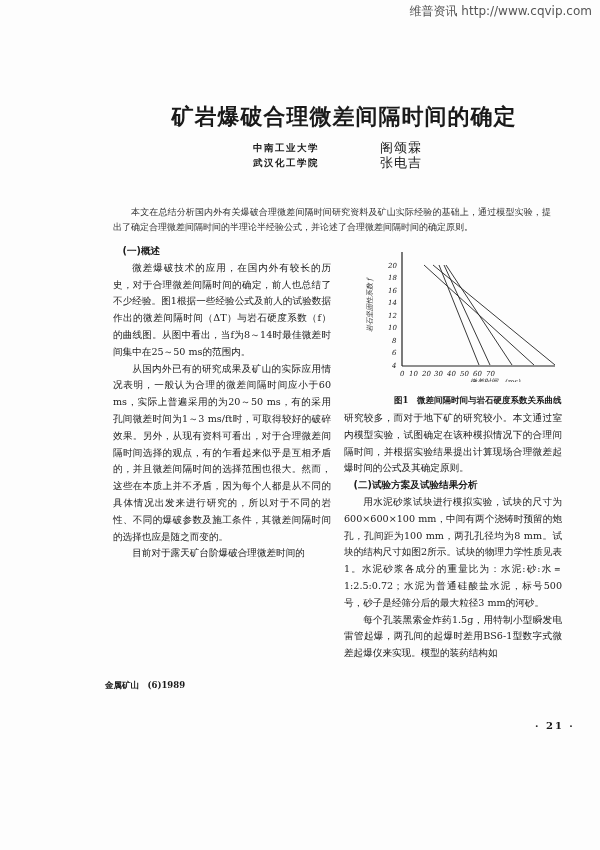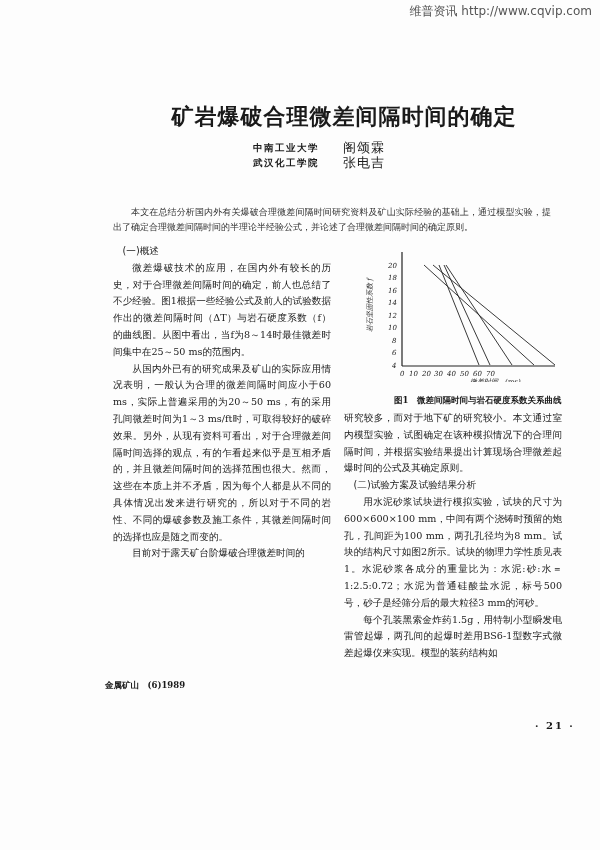--- a/index.html
+++ b/index.html
@@ -2,29 +2,29 @@
 <html><head>
 <meta charset="utf-8">
 <style>
   html, body { margin:0; padding:0; }
   body { width:600px; height:850px; background:#fdfdfd; position:relative; overflow:hidden;
          font-family:"DejaVu Serif", serif; color:#1a1a1a; }
   .watermark { position:absolute; top:3px; right:8px; font-size:12px; color:#555; font-family:"DejaVu Sans", sans-serif; }
   .title { position:absolute; top:102px; left:0; width:600px; text-align:center; font-size:22px; font-weight:bold;
            letter-spacing:1px; font-family:"DejaVu Sans", sans-serif;padding-left:44px; }
   .authors { position:absolute; top:140px; left:253px; font-size:9.5px; line-height:15px; }
-  .author-row { display:flex; align-items:center; }
+  .author-row { display:flex; align-items:center;gap:37px; }
   .affil { width:90px; font-weight:bold; letter-spacing:1.5px; }
   .aname { font-size:13px; letter-spacing:1px; }
   .abstract { position:absolute; top:205px; left:113px; width:438px; font-size:9px; line-height:15px; color:#333;
               text-indent:2em; text-align:justify; }
   .col { position:absolute; font-size:9.6px; line-height:16.8px; text-align:justify; }
   .col-left { top:243px; left:113px; width:218px; }
   .col-right { top:410px; left:344px; width:218px; }
-  .heading { font-weight:normal; padding-left:1em; font-family:"DejaVu Sans", sans-serif; }
+  .heading { font-weight:bold; padding-left:1em; font-family:"DejaVu Sans", sans-serif; }
   .para { text-indent:2em; margin:0; }
   .para.noindent { text-indent:0; }
   .fig { position:absolute; top:242px; left:350px; width:210px; height:140px;font-style:italic; }
   .fig-caption { position:absolute; top:395px; left:355px; width:210px; font-size:8.5px; font-weight:bold;padding-left:39px; }
   .footer-left { position:absolute; top:680px; left:105px; font-size:8.5px; font-weight:bold; }
   .footer-right { position:absolute; top:676px; left:535px; font-size:10px; font-weight:bold; letter-spacing:2px;margin-top:44px; }
 </style>
 </head>
 <body>
 

